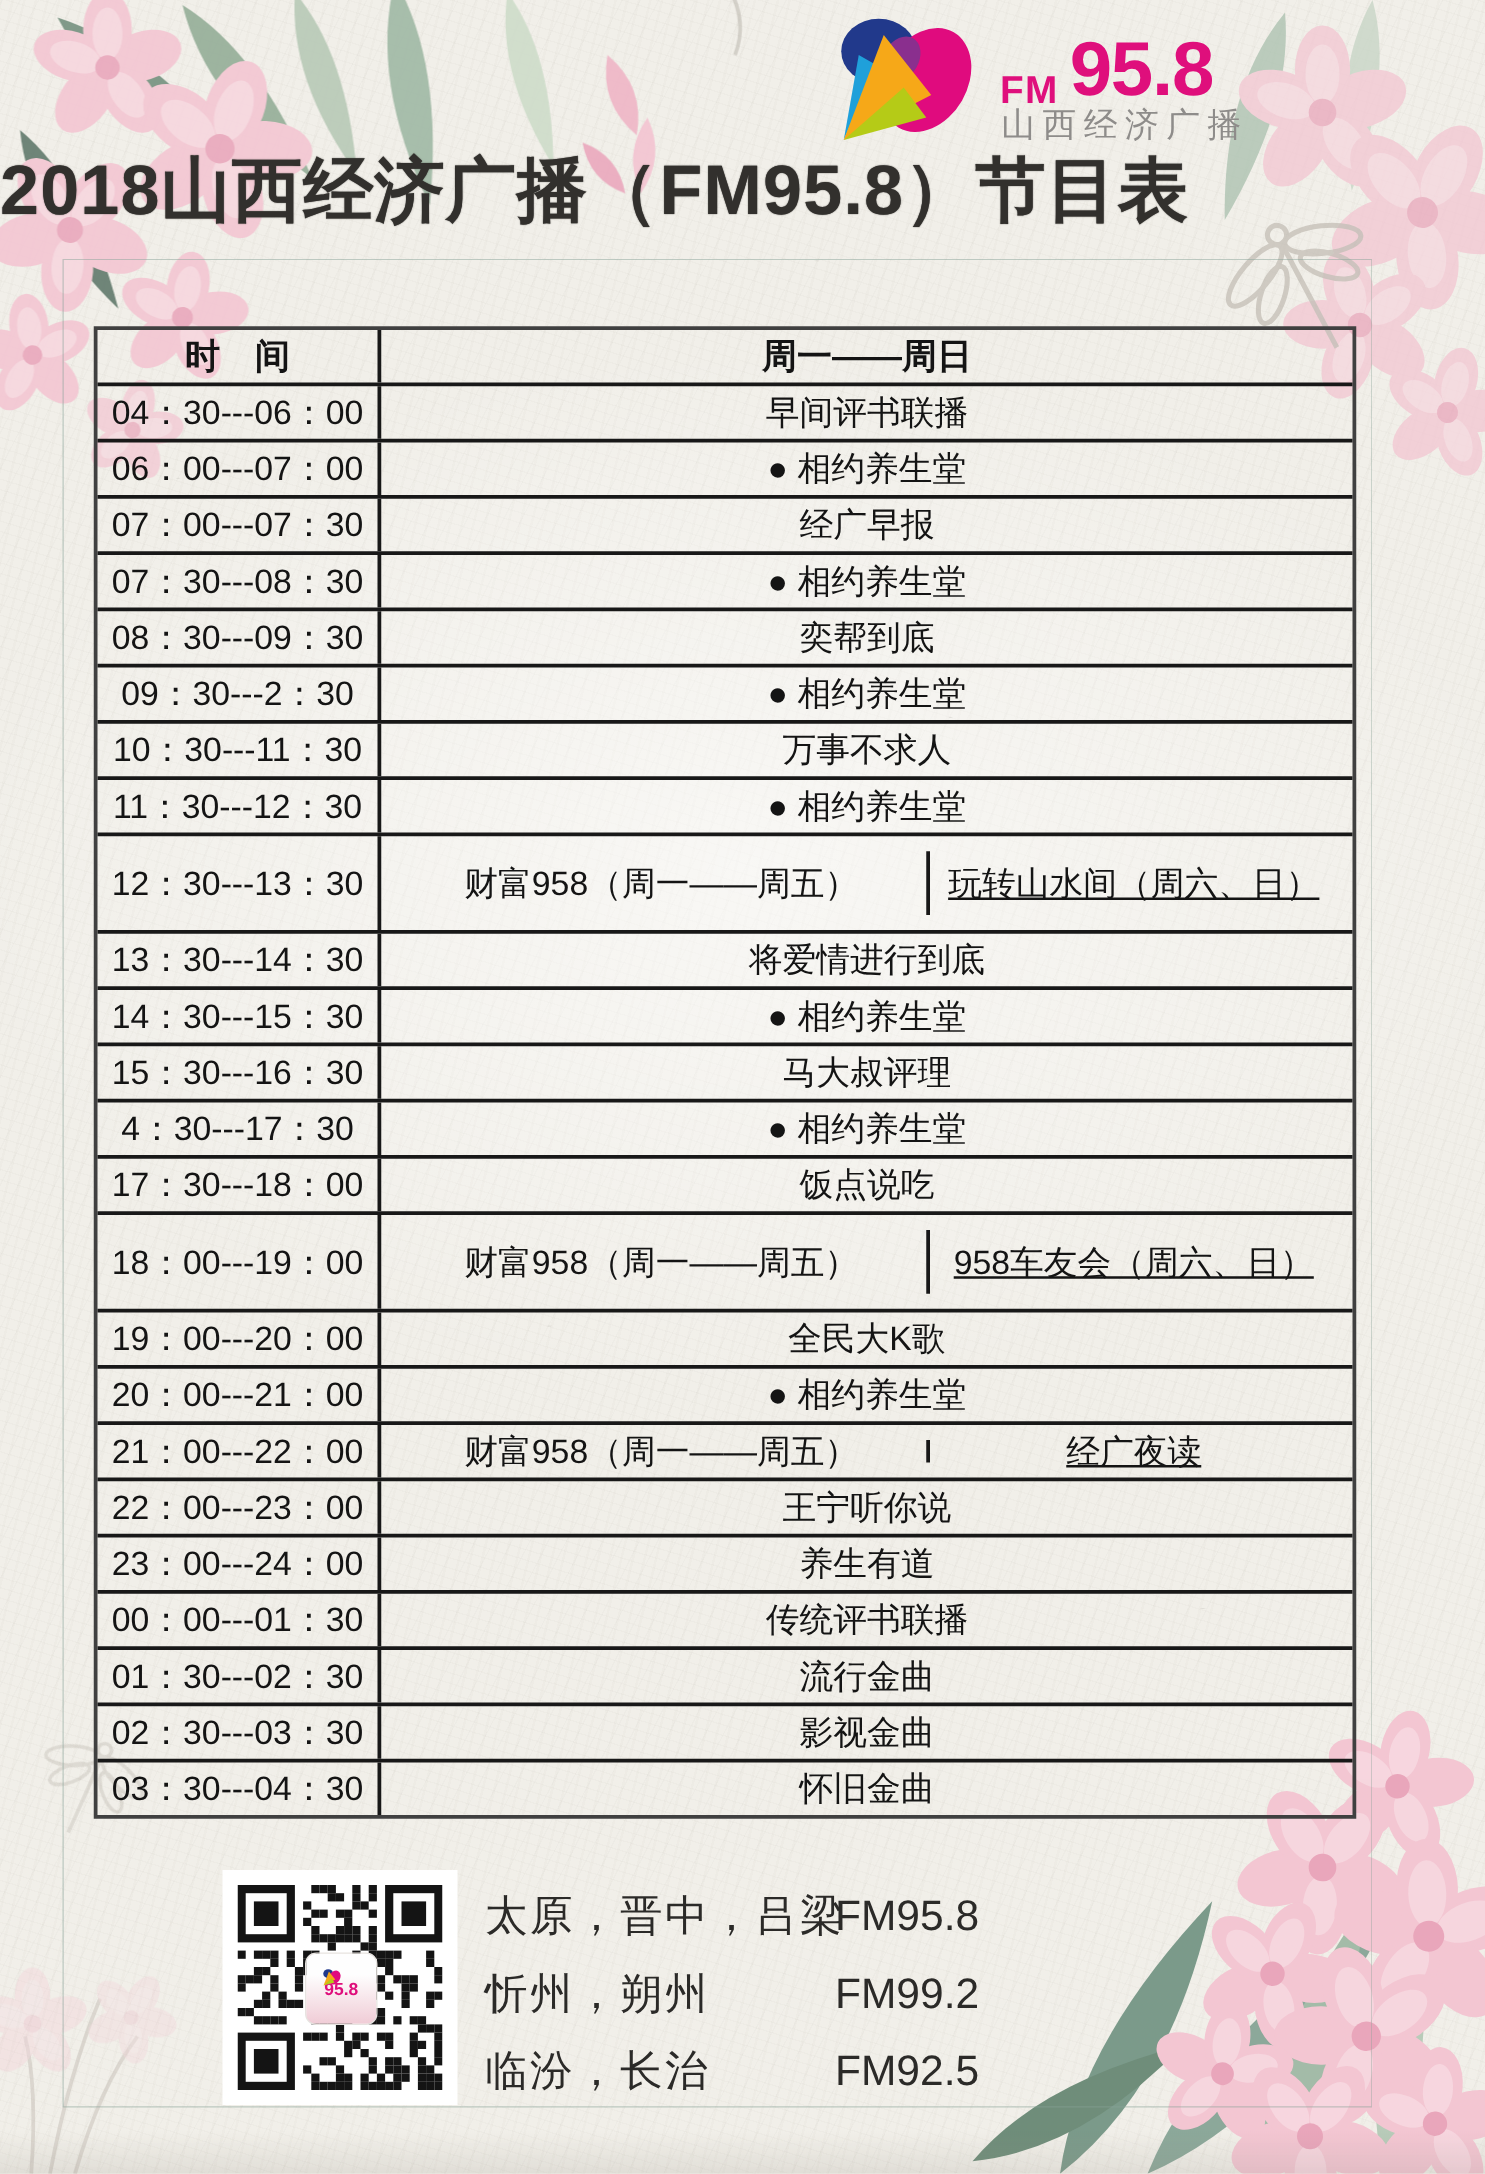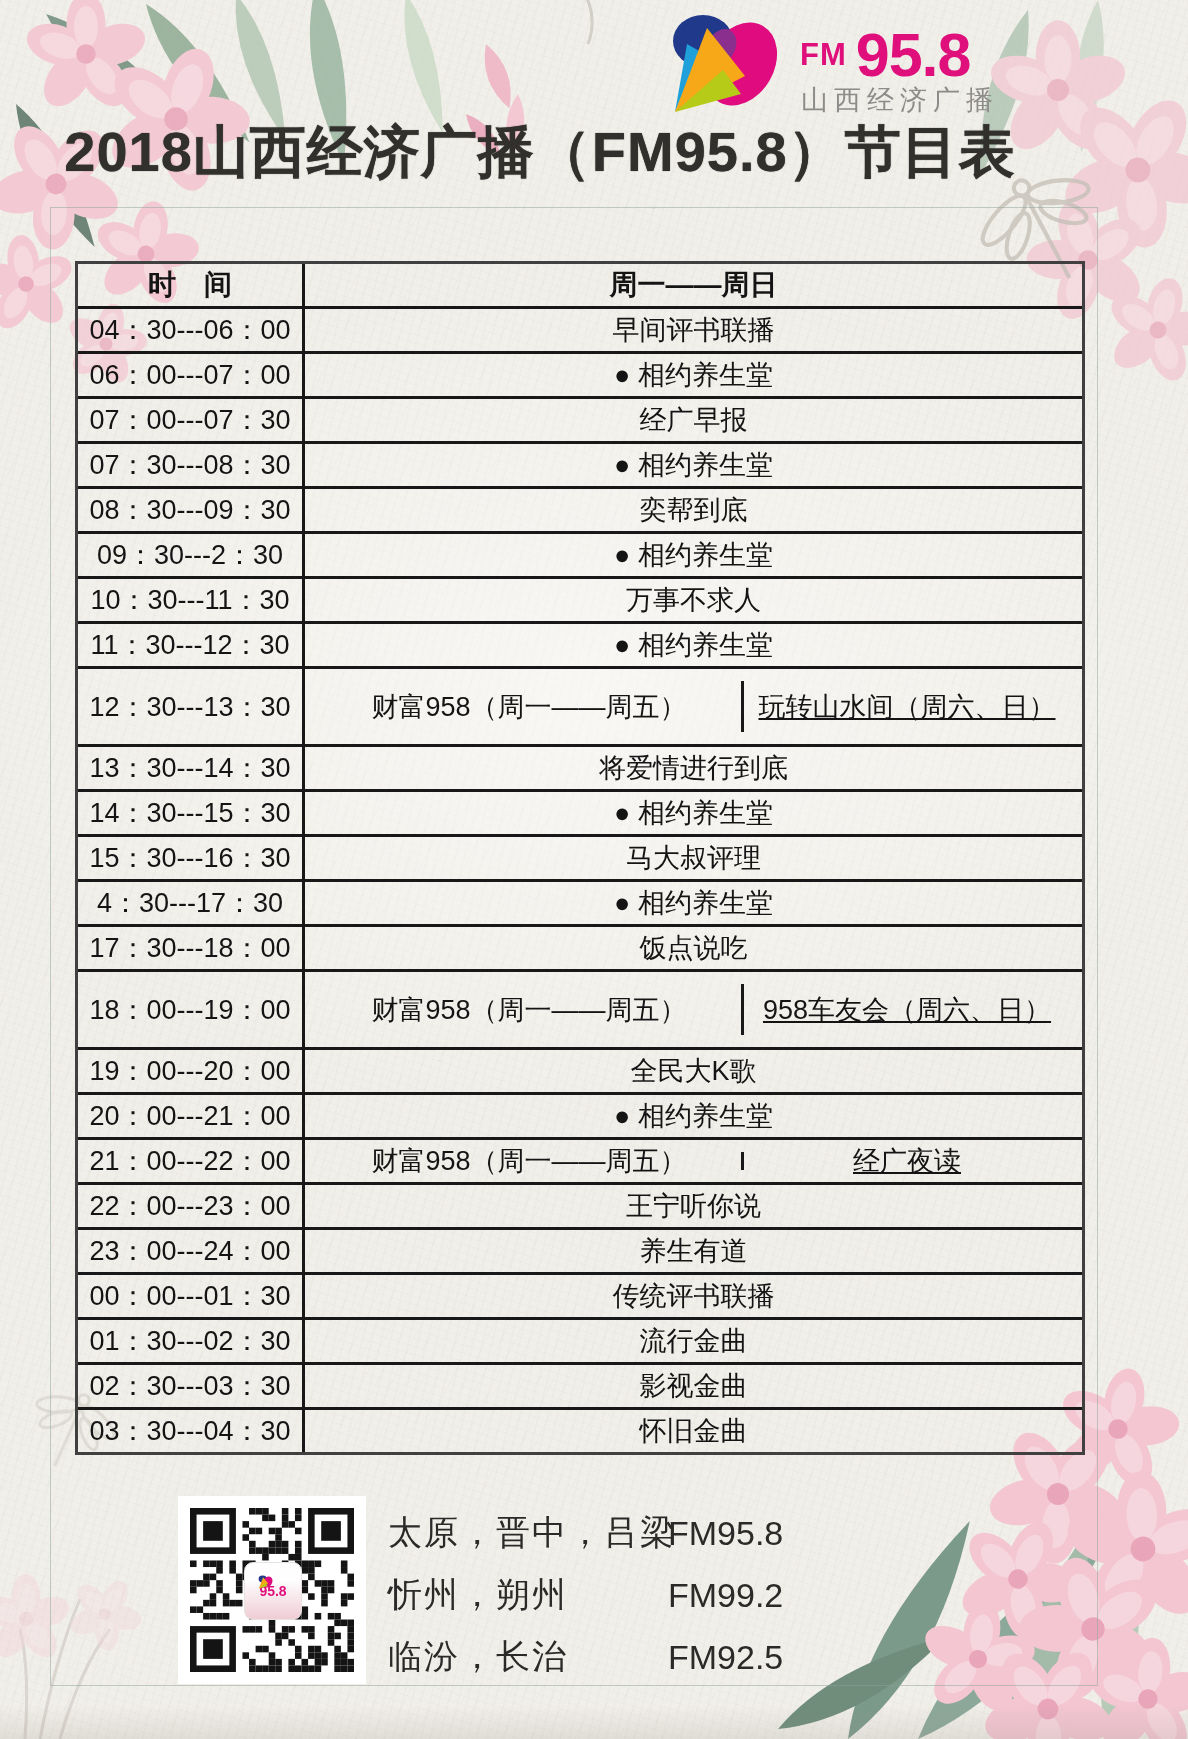--- a/index.html
+++ b/index.html
@@ -33,32 +33,32 @@
     background:linear-gradient(rgba(0,0,0,0), rgba(151,146,134,.18));
   }
   
   .frame{
     position:absolute;left:50px;top:207px;width:1046px;height:1477px;
     border:1px solid rgba(138,164,154,.5);
   }
   
   .logo-icon{position:absolute;left:660px;top:14px;width:122px;height:100px;}
   .logo-text{
-    position:absolute;left:800px;top:20px;display:flex;align-items:center;gap:9px;
+    position:absolute;left:800px;top:20px;display:flex;align-items:flex-end;gap:9px;
     color:#df0f7c;font-weight:bold;
   }
   .logo-fm{font-size:31px;letter-spacing:1px;}
   .logo-freq{font-size:61px;letter-spacing:-1px;}
   .station-name{
     position:absolute;left:801px;top:82px;font-size:27px;letter-spacing:6px;
     color:#8e8c8a;font-weight:500;
   }
   
   .page-title{
-    position:absolute;left:0;top:116px;width:1080px;text-align:center;
+    position:absolute;left:0;top:116px;width:1080px;
     font-size:56px;line-height:1.3;font-weight:900;color:#32302d;letter-spacing:1px;
     text-shadow:0 0 1px #32302d;
   }
   
   .sched-table{
     position:absolute;left:75px;top:261px;width:1010px;
     border:3px solid #404040;box-sizing:border-box;color:#141414;
   }
   .s-row{display:flex;height:42px;border-top:3px solid #181818;}
   .s-row:first-child{border-top:none;}

